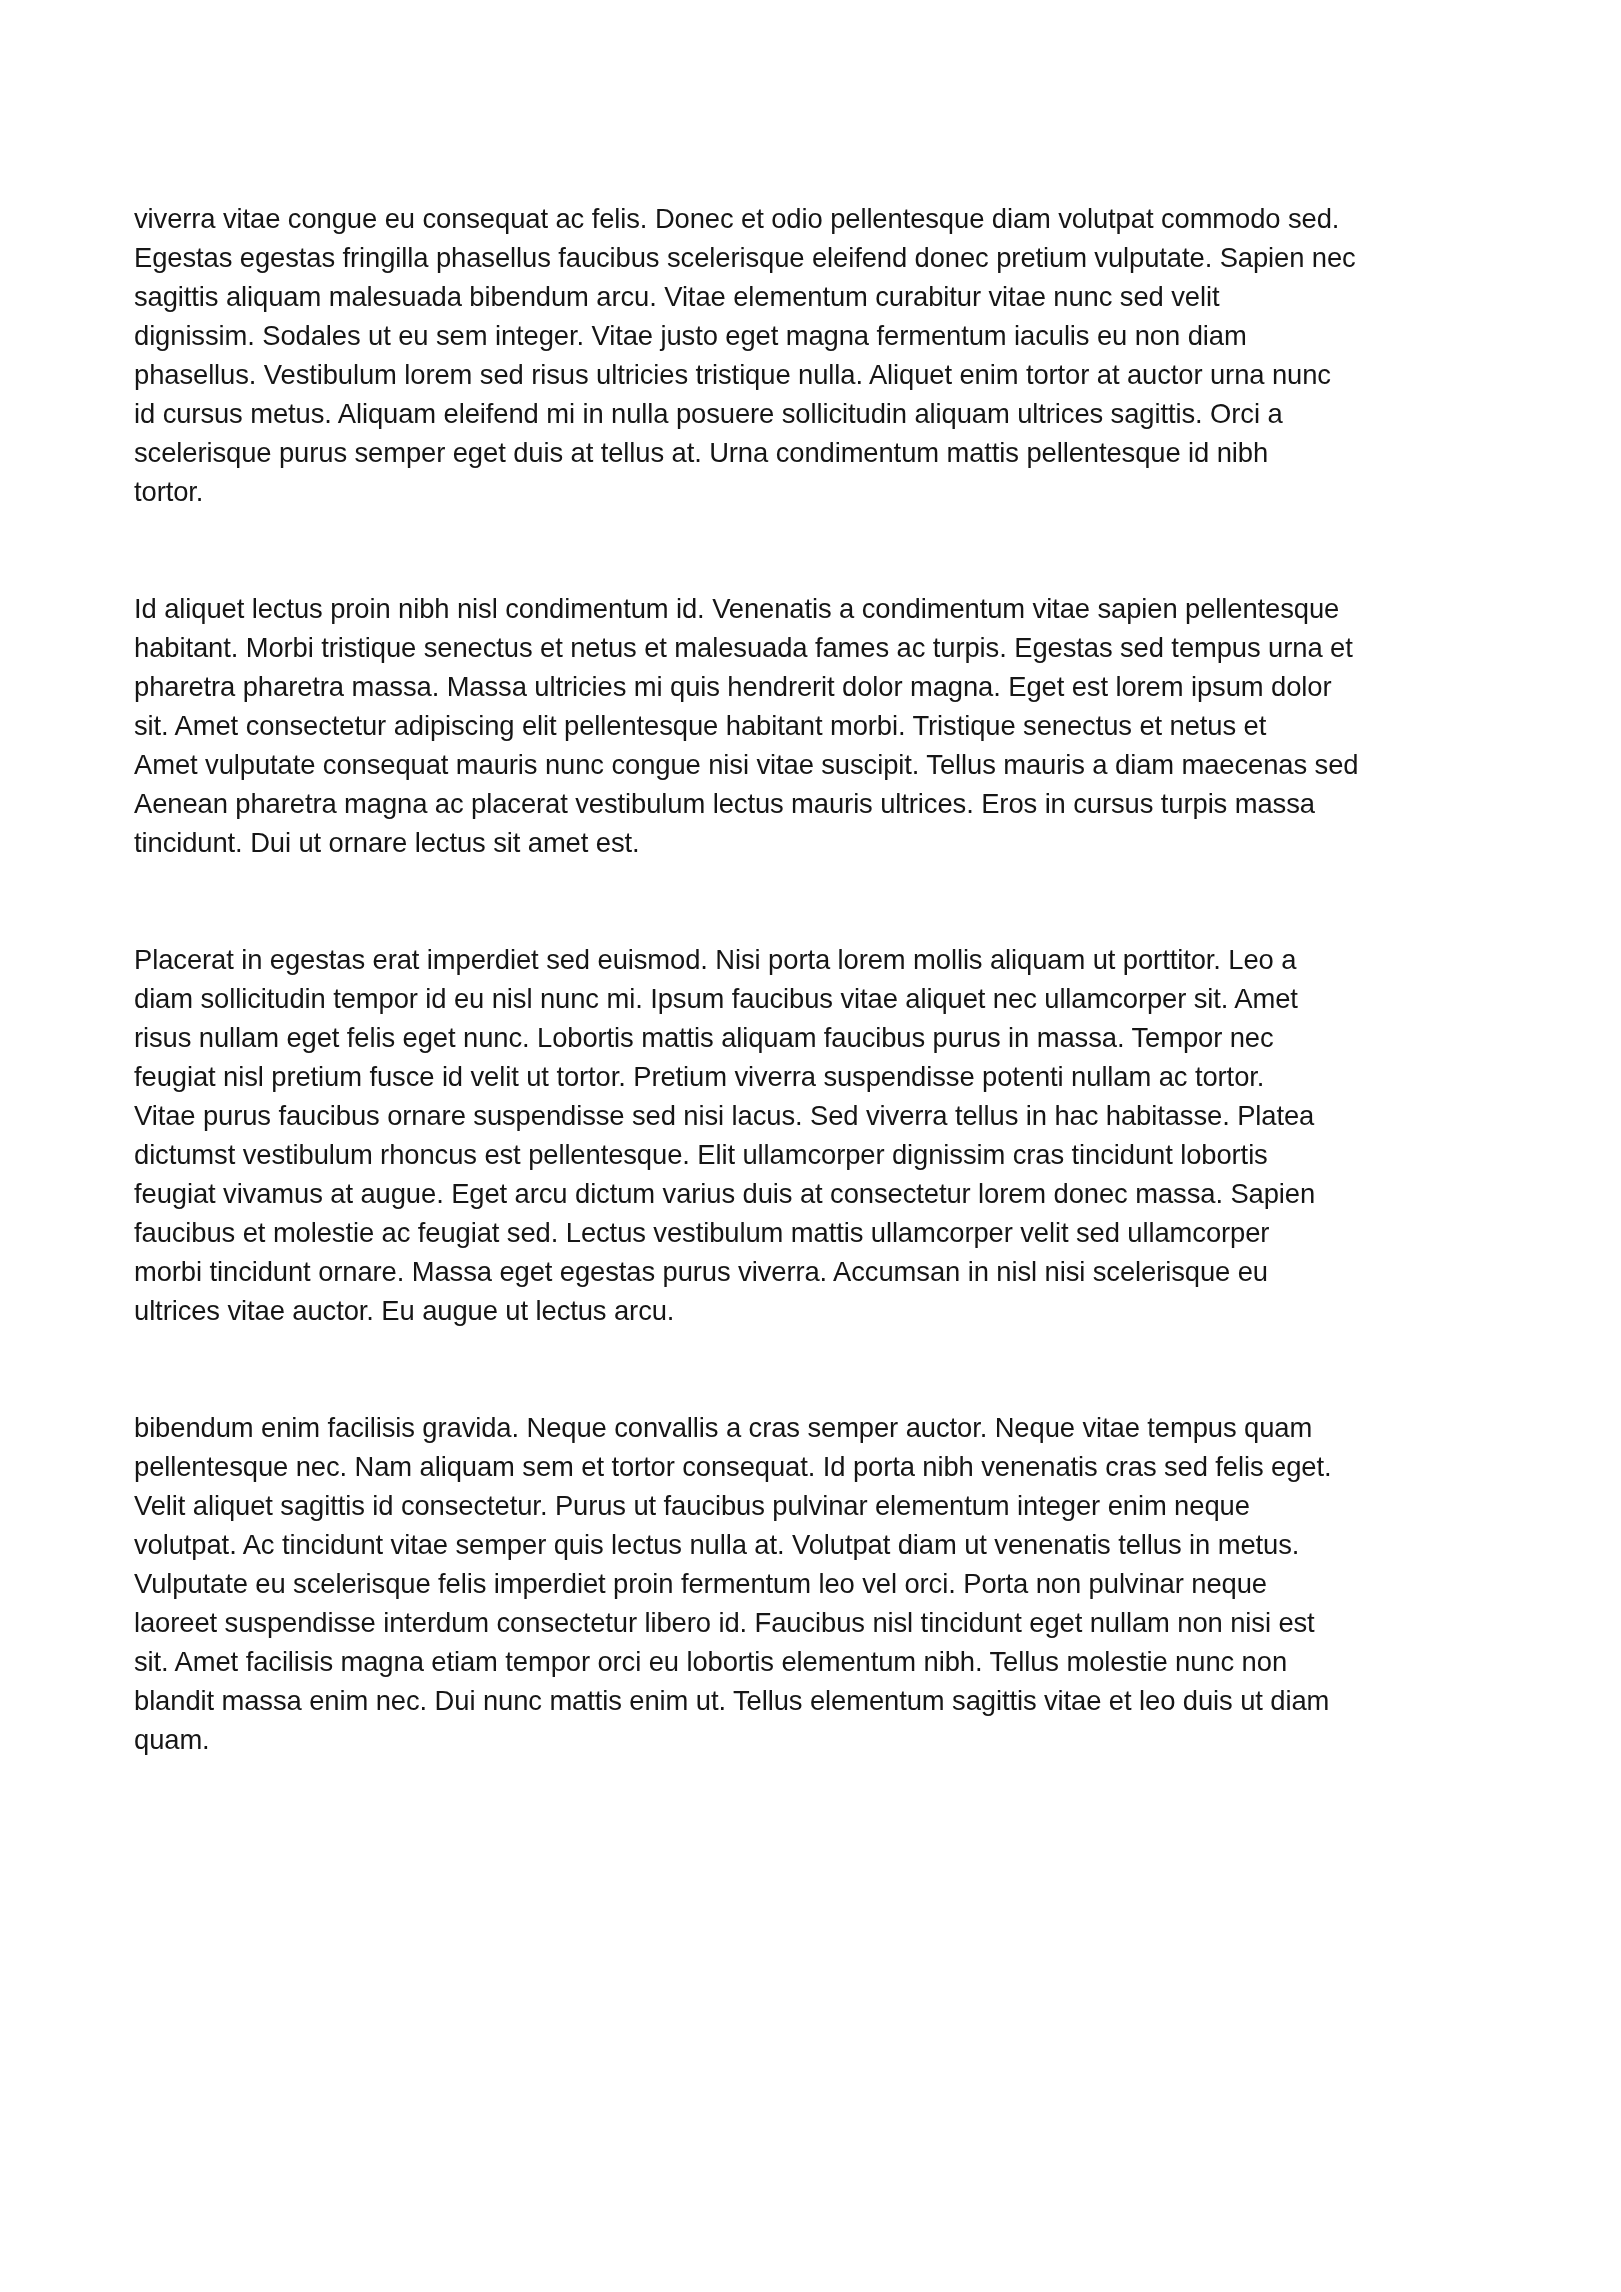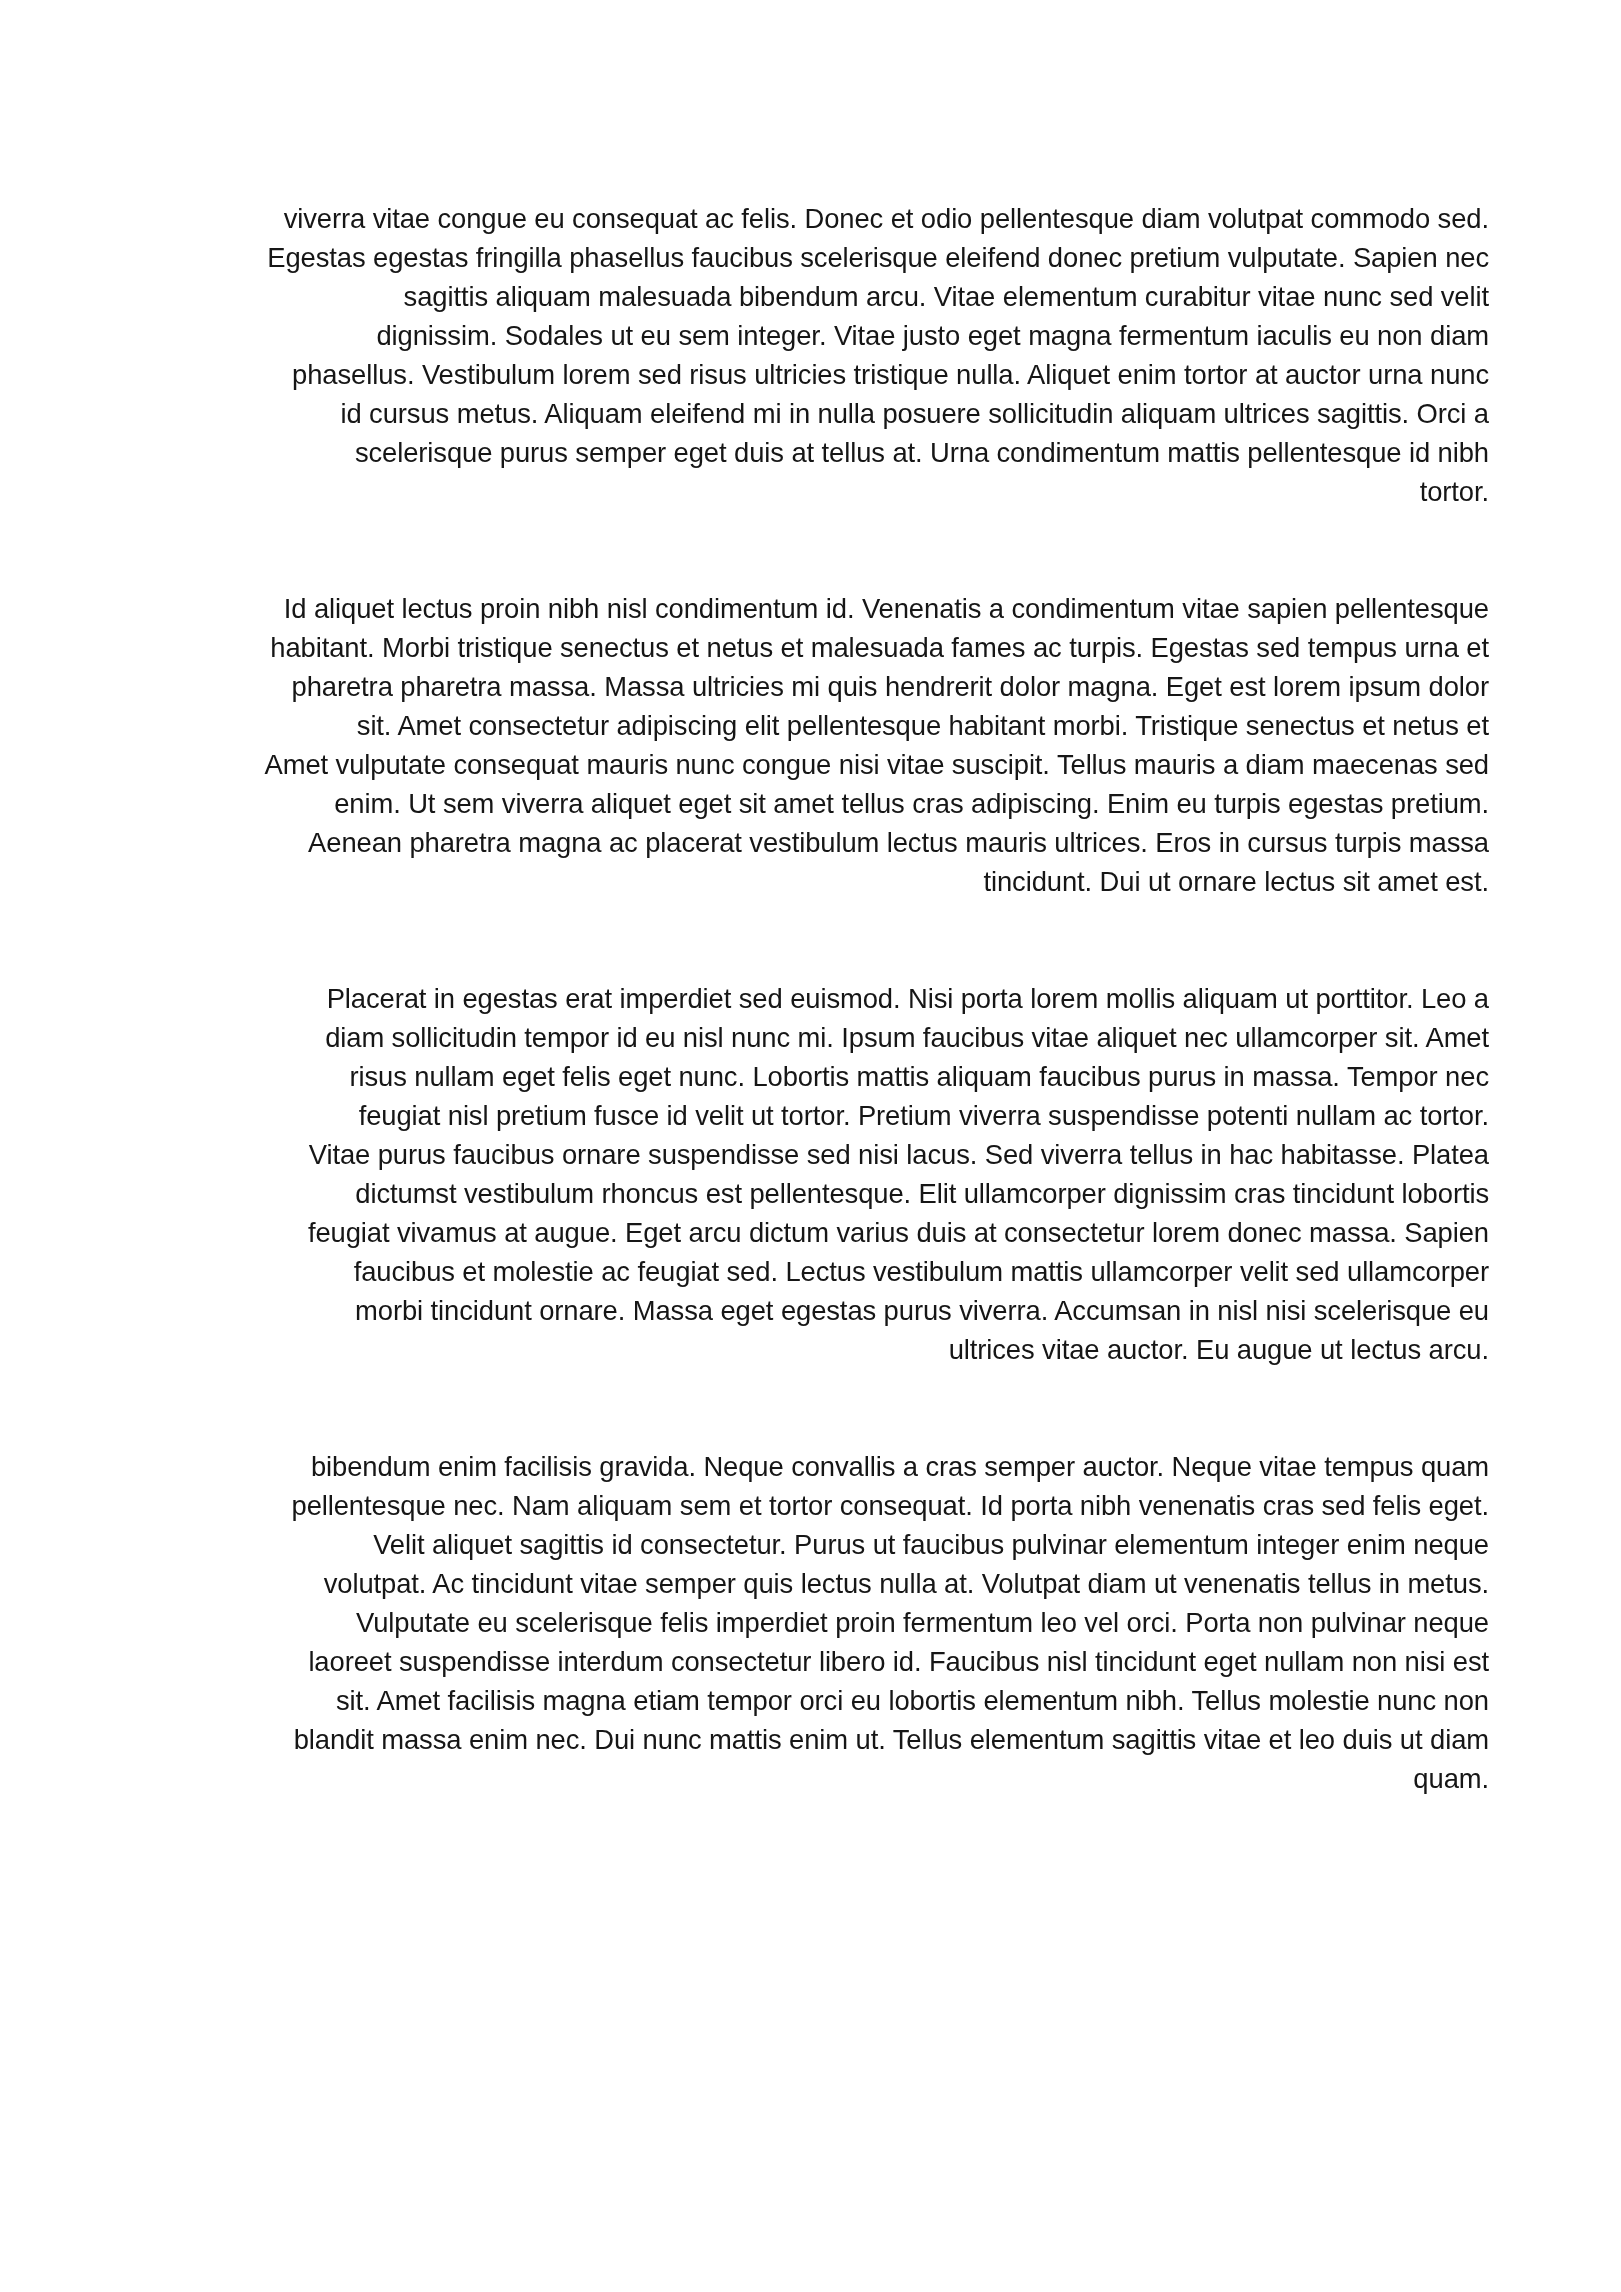--- a/index.html
+++ b/index.html
@@ -24,21 +24,20 @@
     font-size: 27.4px;
     line-height: 39px;
     letter-spacing: -0.1px;
   }
   .paragraph {
     margin: 0 0 78px 0;
   }
   .text-line {
     white-space: nowrap;
     height: 39px;
-    text-align: right;
   }
 </style>
 </head>
 <body>
 
 <div class="page" style="background: rgb(255, 255, 255);">
   <div class="text-block" style="color: rgb(22, 22, 22);">
       <div class="paragraph">
         <div class="text-line">viverra vitae congue eu consequat ac felis. Donec et odio pellentesque diam volutpat commodo sed.</div>
         <div class="text-line">Egestas egestas fringilla phasellus faucibus scelerisque eleifend donec pretium vulputate. Sapien nec</div>
@@ -48,21 +47,20 @@
         <div class="text-line">id cursus metus. Aliquam eleifend mi in nulla posuere sollicitudin aliquam ultrices sagittis. Orci a</div>
         <div class="text-line">scelerisque purus semper eget duis at tellus at. Urna condimentum mattis pellentesque id nibh</div>
         <div class="text-line">tortor.</div>
       </div>
       <div class="paragraph">
         <div class="text-line">Id aliquet lectus proin nibh nisl condimentum id. Venenatis a condimentum vitae sapien pellentesque</div>
         <div class="text-line">habitant. Morbi tristique senectus et netus et malesuada fames ac turpis. Egestas sed tempus urna et</div>
         <div class="text-line">pharetra pharetra massa. Massa ultricies mi quis hendrerit dolor magna. Eget est lorem ipsum dolor</div>
         <div class="text-line">sit. Amet consectetur adipiscing elit pellentesque habitant morbi. Tristique senectus et netus et</div>
         <div class="text-line">Amet vulputate consequat mauris nunc congue nisi vitae suscipit. Tellus mauris a diam maecenas sed</div>
-        <div class="text-line">enim. Ut sem viverra aliquet eget sit amet tellus cras adipiscing. Enim eu turpis egestas pretium.</div>
         <div class="text-line">Aenean pharetra magna ac placerat vestibulum lectus mauris ultrices. Eros in cursus turpis massa</div>
         <div class="text-line">tincidunt. Dui ut ornare lectus sit amet est.</div>
       </div>
       <div class="paragraph">
         <div class="text-line">Placerat in egestas erat imperdiet sed euismod. Nisi porta lorem mollis aliquam ut porttitor. Leo a</div>
         <div class="text-line">diam sollicitudin tempor id eu nisl nunc mi. Ipsum faucibus vitae aliquet nec ullamcorper sit. Amet</div>
         <div class="text-line">risus nullam eget felis eget nunc. Lobortis mattis aliquam faucibus purus in massa. Tempor nec</div>
         <div class="text-line">feugiat nisl pretium fusce id velit ut tortor. Pretium viverra suspendisse potenti nullam ac tortor.</div>
         <div class="text-line">Vitae purus faucibus ornare suspendisse sed nisi lacus. Sed viverra tellus in hac habitasse. Platea</div>
         <div class="text-line">dictumst vestibulum rhoncus est pellentesque. Elit ullamcorper dignissim cras tincidunt lobortis</div>

